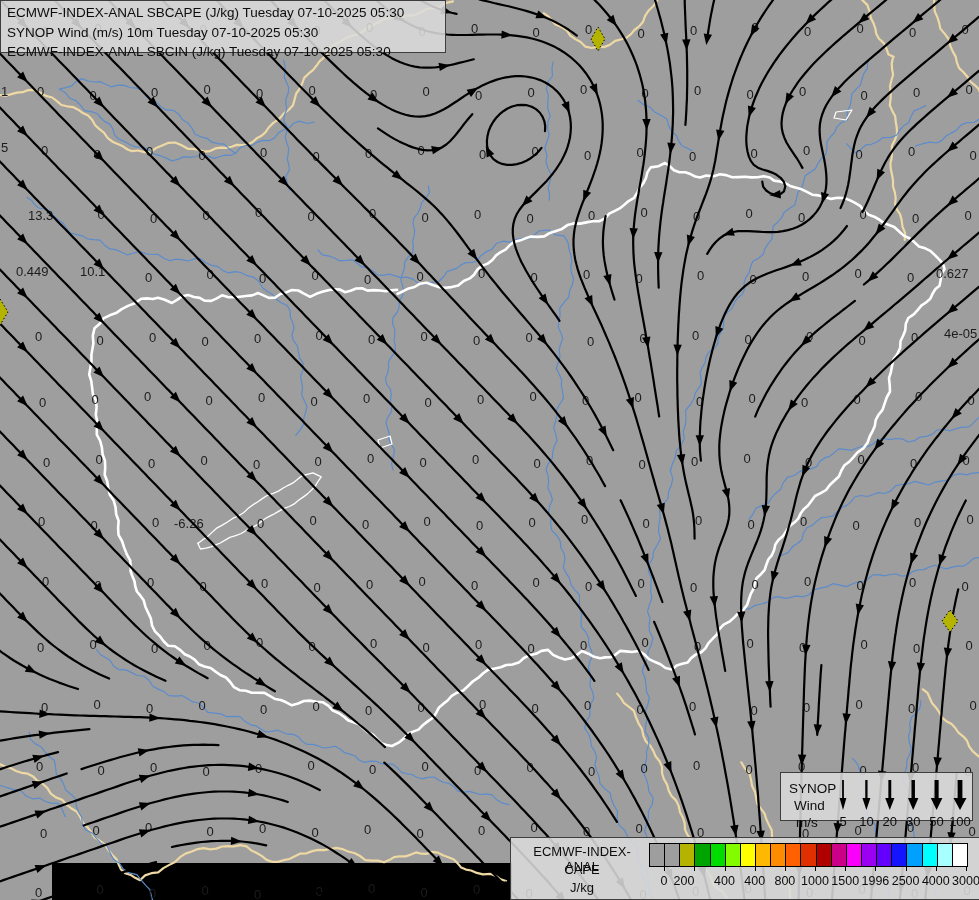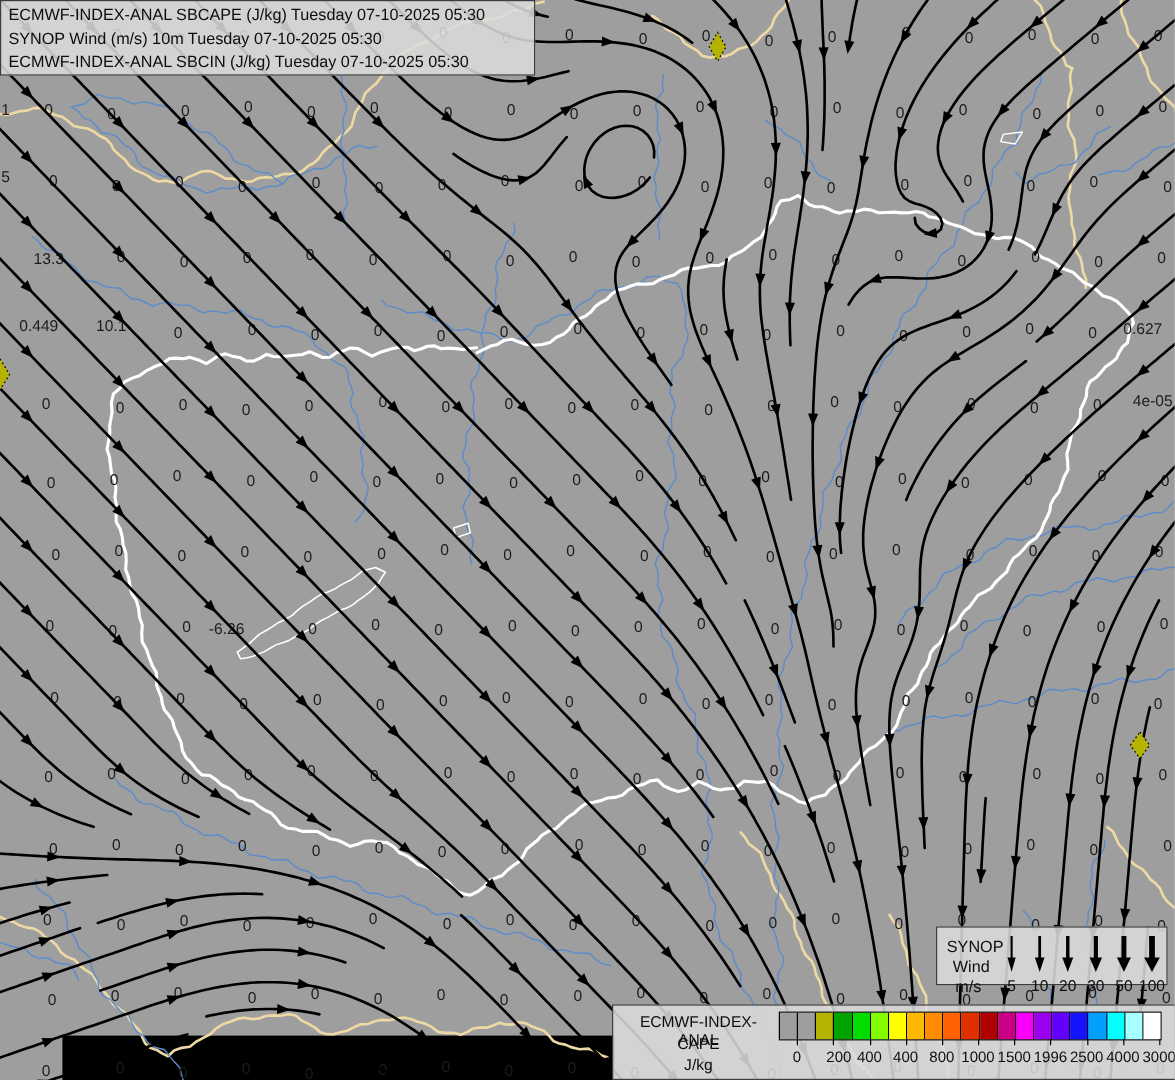--- a/index.html
+++ b/index.html
@@ -1,21 +1,21 @@
 <!DOCTYPE html>
 <html><head>
 <meta charset="utf-8">
 <style>
   html,body{margin:0;padding:0;background:#ffffff;}
   #app{position:relative;width:979px;height:900px;overflow:hidden;background:#9e9e9e;
        font-family:"Liberation Sans",sans-serif;}
   #map-svg{position:absolute;left:0;top:0;}
   .overlay-box{position:absolute;background:rgba(219,219,219,0.87);border:1px solid #3d3d3d;
        color:#0d0d0d;box-sizing:border-box;}
-  #title-box{left:0;top:0;width:446px;height:63px;padding:2px 6px;font-size:13.5px;line-height:19.5px;white-space:nowrap;}
+  #title-box{left:0;top:0;width:446px;height:53px;padding:2px 6px;font-size:13.5px;line-height:19.5px;white-space:nowrap;}
   #wind-legend{left:780px;top:772px;width:193px;height:49px;}
   #wind-legend svg{position:absolute;left:0;top:0;}
   #cape-legend{left:510px;top:837px;width:531px;height:63px;font-size:13px;}
   .cape-title{position:absolute;left:6px;width:130px;text-align:center;}
   #cape-bar{position:absolute;left:138px;top:5px;width:317px;height:22px;display:flex;
        border:1px solid #000;box-sizing:content-box;}
   .cape-cell{flex:1 1 auto;border-right:1px solid #000;}
   .cape-cell:last-child{border-right:none;}
   .cape-tick{position:absolute;width:1px;height:5px;background:#000;top:28px;}
   .cape-tick-label{position:absolute;top:36px;transform:translateX(-50%);font-size:12.5px;color:#0d0d0d;}
@@ -712,21 +712,21 @@
         <div class="cape-cell" style="background: rgb(20, 20, 255);"></div>
         <div class="cape-cell" style="background: rgb(0, 160, 255);"></div>
         <div class="cape-cell" style="background: rgb(0, 255, 255);"></div>
         <div class="cape-cell" style="background: rgb(168, 255, 255);"></div>
         <div class="cape-cell" style="background: rgb(255, 255, 255);"></div>
       </div>
     <div id="cape-ticks">
         <div class="cape-tick" style="left: 153.1px;"></div>
         <div class="cape-tick-label" style="left: 153.1px;">0</div>
         <div class="cape-tick" style="left: 183.3px;"></div>
-        <div class="cape-tick-label" style="left: 188px;">200</div>
+        <div class="cape-tick-label" style="left: 173px;">200</div>
         <div class="cape-tick" style="left: 213.5px;"></div>
         <div class="cape-tick-label" style="left: 213.5px;">400</div>
         <div class="cape-tick" style="left: 243.7px;"></div>
         <div class="cape-tick-label" style="left: 243.7px;">400</div>
         <div class="cape-tick" style="left: 273.9px;"></div>
         <div class="cape-tick-label" style="left: 273.9px; text-align: center;">800</div>
         <div class="cape-tick" style="left: 304px;"></div>
         <div class="cape-tick-label" style="left: 304px;">1000</div>
         <div class="cape-tick" style="left: 334.2px;"></div>
         <div class="cape-tick-label" style="left: 334.2px;">1500</div>

